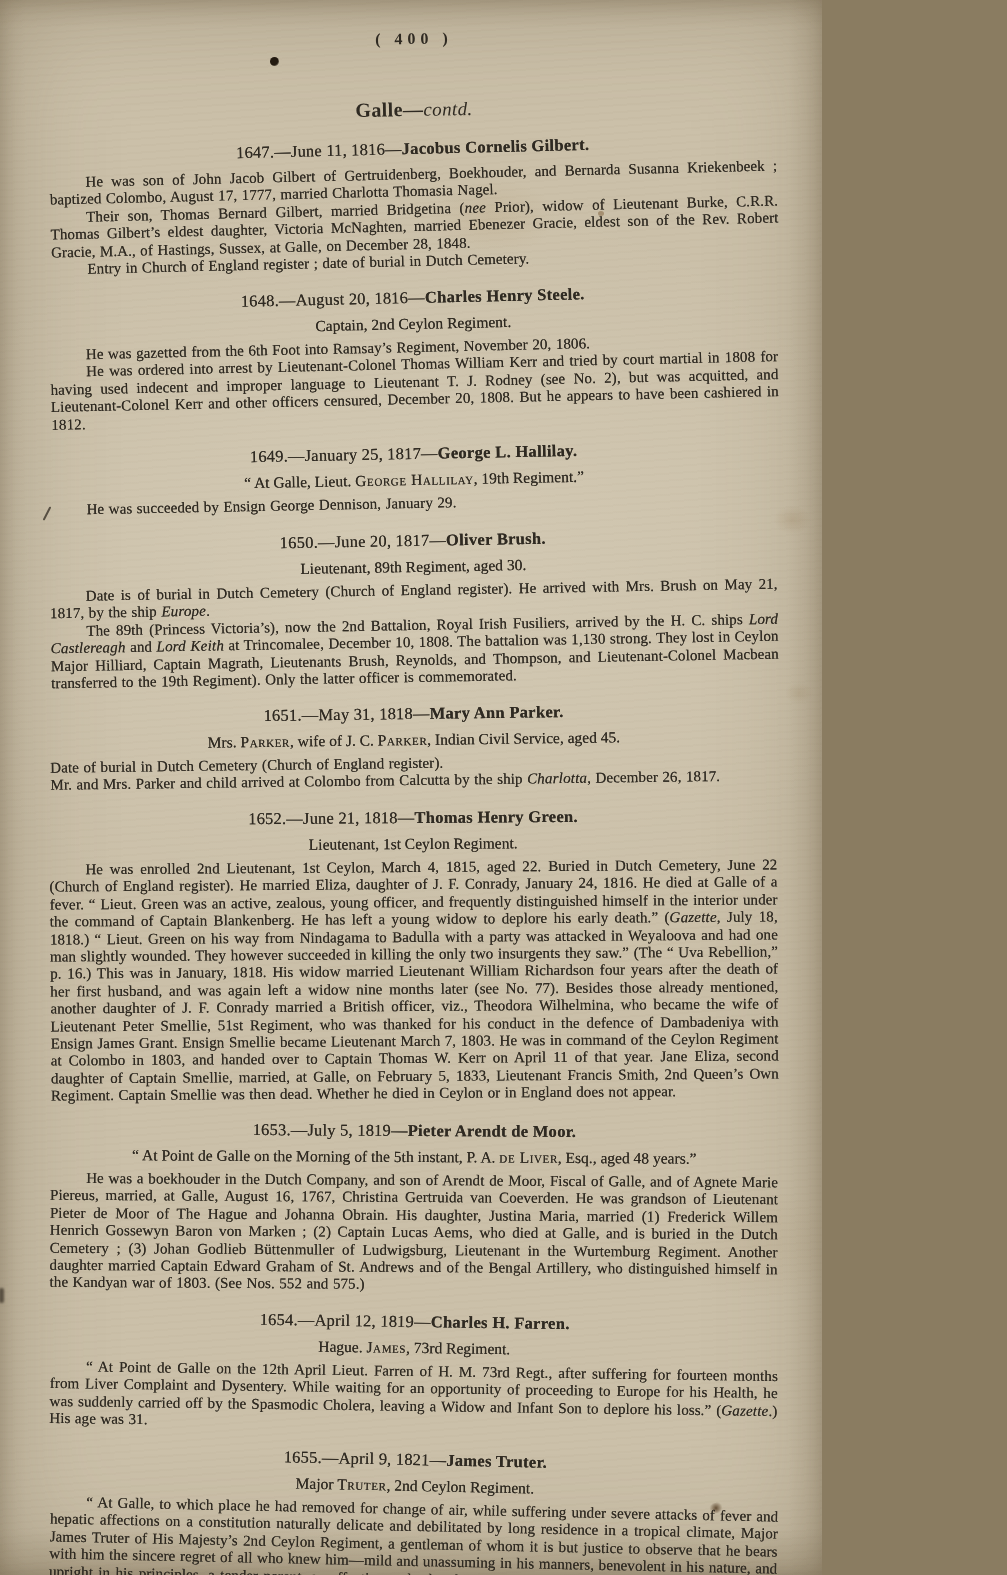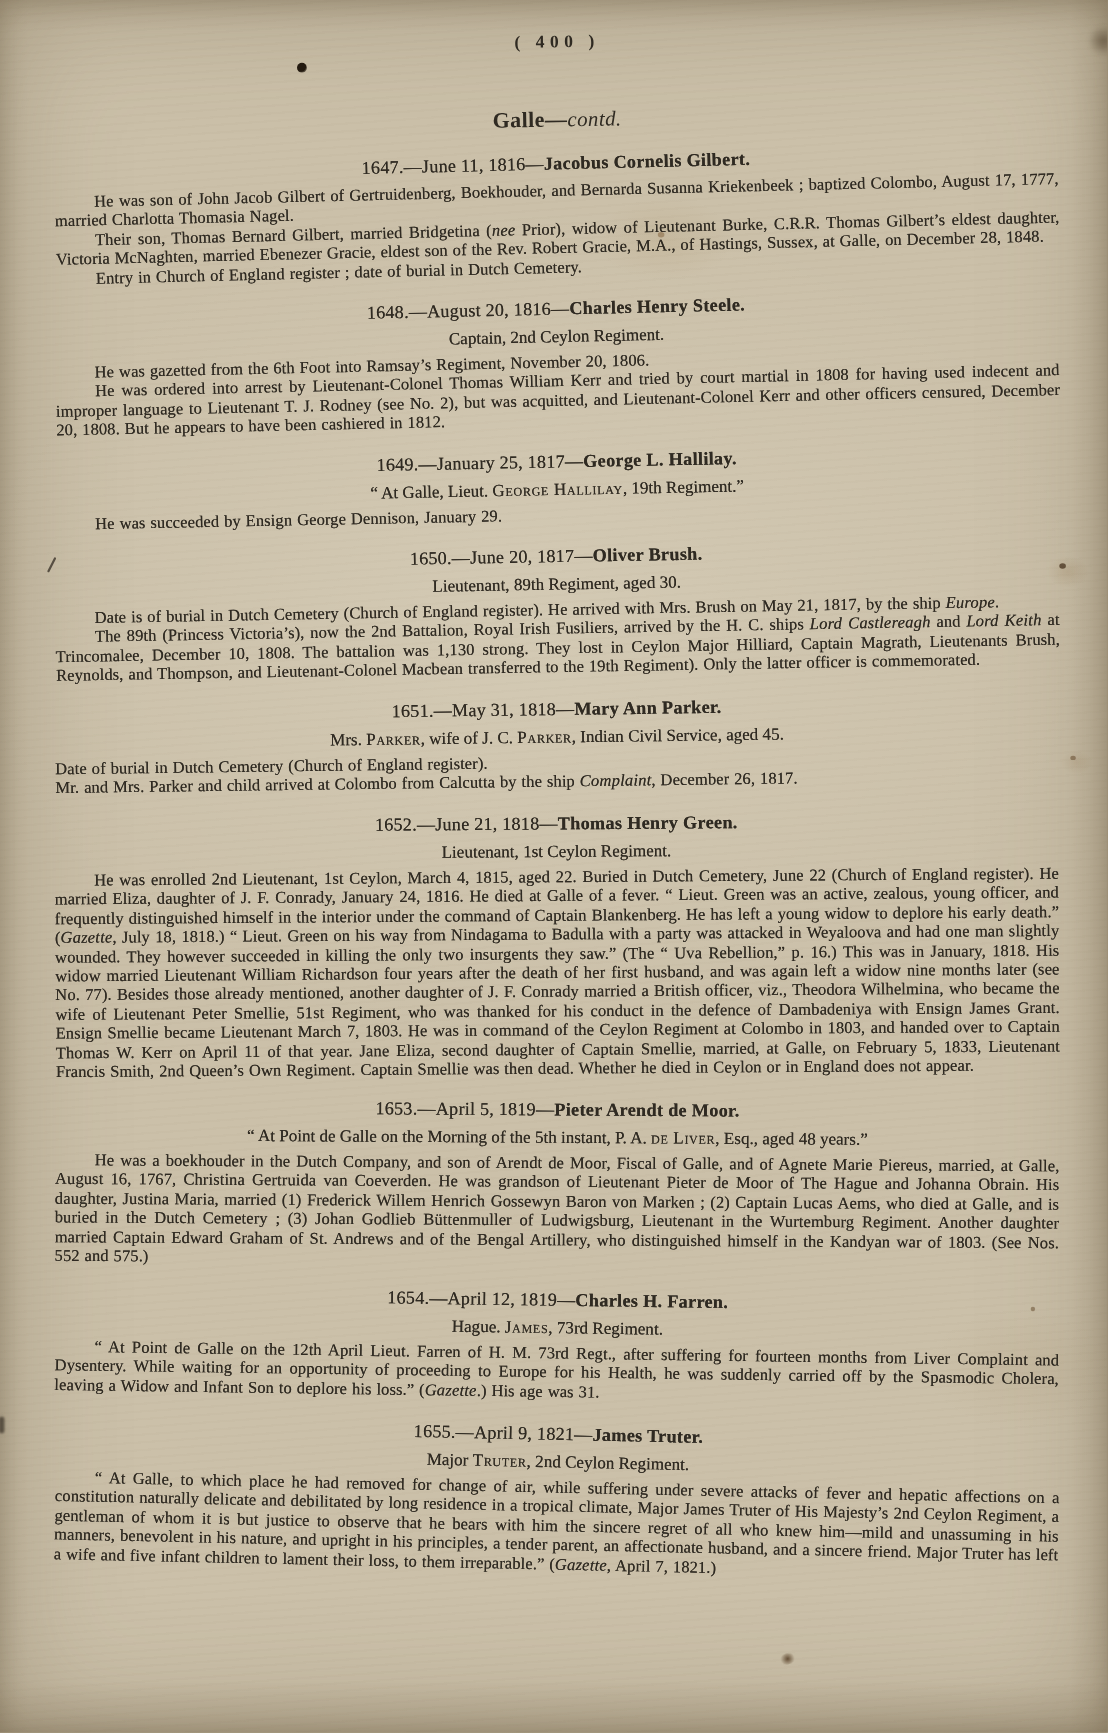--- a/index.html
+++ b/index.html
@@ -2,21 +2,21 @@
 <html style="--paper: #cbc0a9; --ink: #2f2a22;"><head>
 <meta charset="utf-8">
 <style>
   :root{
     --paper:#cbc0a9;
     --ink:#2f2a22;
   }
   html,body{margin:0;padding:0;}
   body{width:1007px;height:1575px;overflow:hidden;background:#8a7c61;}
   .page{
-    position:relative;width:1007px;height:1575px;overflow:hidden;
+    position:relative;width:822px;height:1575px;overflow:hidden;
     background-color:var(--paper);
     background-image:
       linear-gradient(to bottom, rgba(110,92,62,0.16), rgba(110,92,62,0) 28px),
       linear-gradient(to top, rgba(104,87,58,0.22), rgba(104,87,58,0) 46px),
       linear-gradient(to left, rgba(104,87,58,0.16), rgba(104,87,58,0) 34px),
       linear-gradient(to right, rgba(104,87,58,0.10), rgba(104,87,58,0) 26px),
       radial-gradient(90px 55px at 60% 13.8%, rgba(150,115,60,0.10), rgba(150,115,60,0) 70%),
       radial-gradient(26px 20px at 96.4% 33%, rgba(130,95,50,0.16), rgba(130,95,50,0) 72%),
       radial-gradient(20px 15px at 97.2% 44%, rgba(130,95,50,0.12), rgba(130,95,50,0) 72%),
       radial-gradient(120px 80px at 92% 79%, rgba(140,110,65,0.08), rgba(140,110,65,0) 70%),
@@ -117,29 +117,29 @@
         <section class="entry" id="entry-1650">
           <h3 class="entry-heading"><span>1650.—June 20, 1817—</span><b>Oliver Brush.</b></h3>
           <p class="entry-sub"><span>Lieutenant, 89th Regiment, aged 30.</span></p>
           <p class="body"><span>Date is of burial in Dutch Cemetery (Church of England register). He arrived with Mrs. Brush on May 21, 1817, by the ship </span><i>Europe</i><span>.</span></p>
           <p class="body"><span>The 89th (Princess Victoria’s), now the 2nd Battalion, Royal Irish Fusiliers, arrived by the H. C. ships </span><i>Lord Castlereagh</i><span> and </span><i>Lord Keith</i><span> at Trincomalee, December 10, 1808. The battalion was 1,130 strong. They lost in Ceylon Major Hilliard, Captain Magrath, Lieutenants Brush, Reynolds, and Thompson, and Lieutenant-Colonel Macbean transferred to the 19th Regiment). Only the latter officer is commemorated.</span></p>
         </section>
         <section class="entry" id="entry-1651">
           <h3 class="entry-heading"><span>1651.—May 31, 1818—</span><b>Mary Ann Parker.</b></h3>
           <p class="entry-sub"><span>Mrs. </span><span class="sc">Parker</span><span>, wife of J. C. </span><span class="sc">Parker</span><span>, Indian Civil Service, aged 45.</span></p>
           <p class="body noindent"><span>Date of burial in Dutch Cemetery (Church of England register).</span></p>
-          <p class="body noindent"><span>Mr. and Mrs. Parker and child arrived at Colombo from Calcutta by the ship </span><i>Complaint</i><span>, December 26, 1817.</span></p>
+          <p class="body noindent"><span>Mr. and Mrs. Parker and child arrived at Colombo from Calcutta by the ship </span><i>Charlotta</i><span>, December 26, 1817.</span></p>
         </section>
         <section class="entry" id="entry-1652">
           <h3 class="entry-heading"><span>1652.—June 21, 1818—</span><b>Thomas Henry Green.</b></h3>
           <p class="entry-sub"><span>Lieutenant, 1st Ceylon Regiment.</span></p>
           <p class="body"><span>He was enrolled 2nd Lieutenant, 1st Ceylon, March 4, 1815, aged 22. Buried in Dutch Cemetery, June 22 (Church of England register). He married Eliza, daughter of J. F. Conrady, January 24, 1816. He died at Galle of a fever. “ Lieut. Green was an active, zealous, young officer, and frequently distinguished himself in the interior under the command of Captain Blankenberg. He has left a young widow to deplore his early death.” (</span><i>Gazette</i><span>, July 18, 1818.) “ Lieut. Green on his way from Nindagama to Badulla with a party was attacked in Weyaloova and had one man slightly wounded. They however succeeded in killing the only two insurgents they saw.” (The “ Uva Rebellion,” p. 16.) This was in January, 1818. His widow married Lieutenant William Richardson four years after the death of her first husband, and was again left a widow nine months later (see No. 77). Besides those already mentioned, another daughter of J. F. Conrady married a British officer, viz., Theodora Wilhelmina, who became the wife of Lieutenant Peter Smellie, 51st Regiment, who was thanked for his conduct in the defence of Dambadeniya with Ensign James Grant. Ensign Smellie became Lieutenant March 7, 1803. He was in command of the Ceylon Regiment at Colombo in 1803, and handed over to Captain Thomas W. Kerr on April 11 of that year. Jane Eliza, second daughter of Captain Smellie, married, at Galle, on February 5, 1833, Lieutenant Francis Smith, 2nd Queen’s Own Regiment. Captain Smellie was then dead. Whether he died in Ceylon or in England does not appear.</span></p>
         </section>
         <section class="entry" id="entry-1653">
-          <h3 class="entry-heading"><span>1653.—April 5, 1819—</span><b>Pieter Arendt de Moor.</b></h3>
+          <h3 class="entry-heading"><span>1653.—July 5, 1819—</span><b>Pieter Arendt de Moor.</b></h3>
           <p class="entry-sub"><span>“ At Point de Galle on the Morning of the 5th instant, P. A. </span><span class="sc">de Liver</span><span>, Esq., aged 48 years.”</span></p>
           <p class="body"><span>He was a boekhouder in the Dutch Company, and son of Arendt de Moor, Fiscal of Galle, and of Agnete Marie Piereus, married, at Galle, August 16, 1767, Christina Gertruida van Coeverden. He was grandson of Lieutenant Pieter de Moor of The Hague and Johanna Obrain. His daughter, Justina Maria, married (1) Frederick Willem Henrich Gossewyn Baron von Marken ; (2) Captain Lucas Aems, who died at Galle, and is buried in the Dutch Cemetery ; (3) Johan Godlieb Büttenmuller of Ludwigsburg, Lieutenant in the Wurtemburg Regiment. Another daughter married Captain Edward Graham of St. Andrews and of the Bengal Artillery, who distinguished himself in the Kandyan war of 1803. (See Nos. 552 and 575.)</span></p>
         </section>
         <section class="entry" id="entry-1654">
           <h3 class="entry-heading"><span>1654.—April 12, 1819—</span><b>Charles H. Farren.</b></h3>
           <p class="entry-sub"><span>Hague. </span><span class="sc">James</span><span>, 73rd Regiment.</span></p>
           <p class="body"><span>“ At Point de Galle on the 12th April Lieut. Farren of H. M. 73rd Regt., after suffering for fourteen months from Liver Complaint and Dysentery. While waiting for an opportunity of proceeding to Europe for his Health, he was suddenly carried off by the Spasmodic Cholera, leaving a Widow and Infant Son to deplore his loss.” (</span><i>Gazette</i><span>.) His age was 31.</span></p>
         </section>
         <section class="entry" id="entry-1655">
           <h3 class="entry-heading"><span>1655.—April 9, 1821—</span><b>James Truter.</b></h3>

